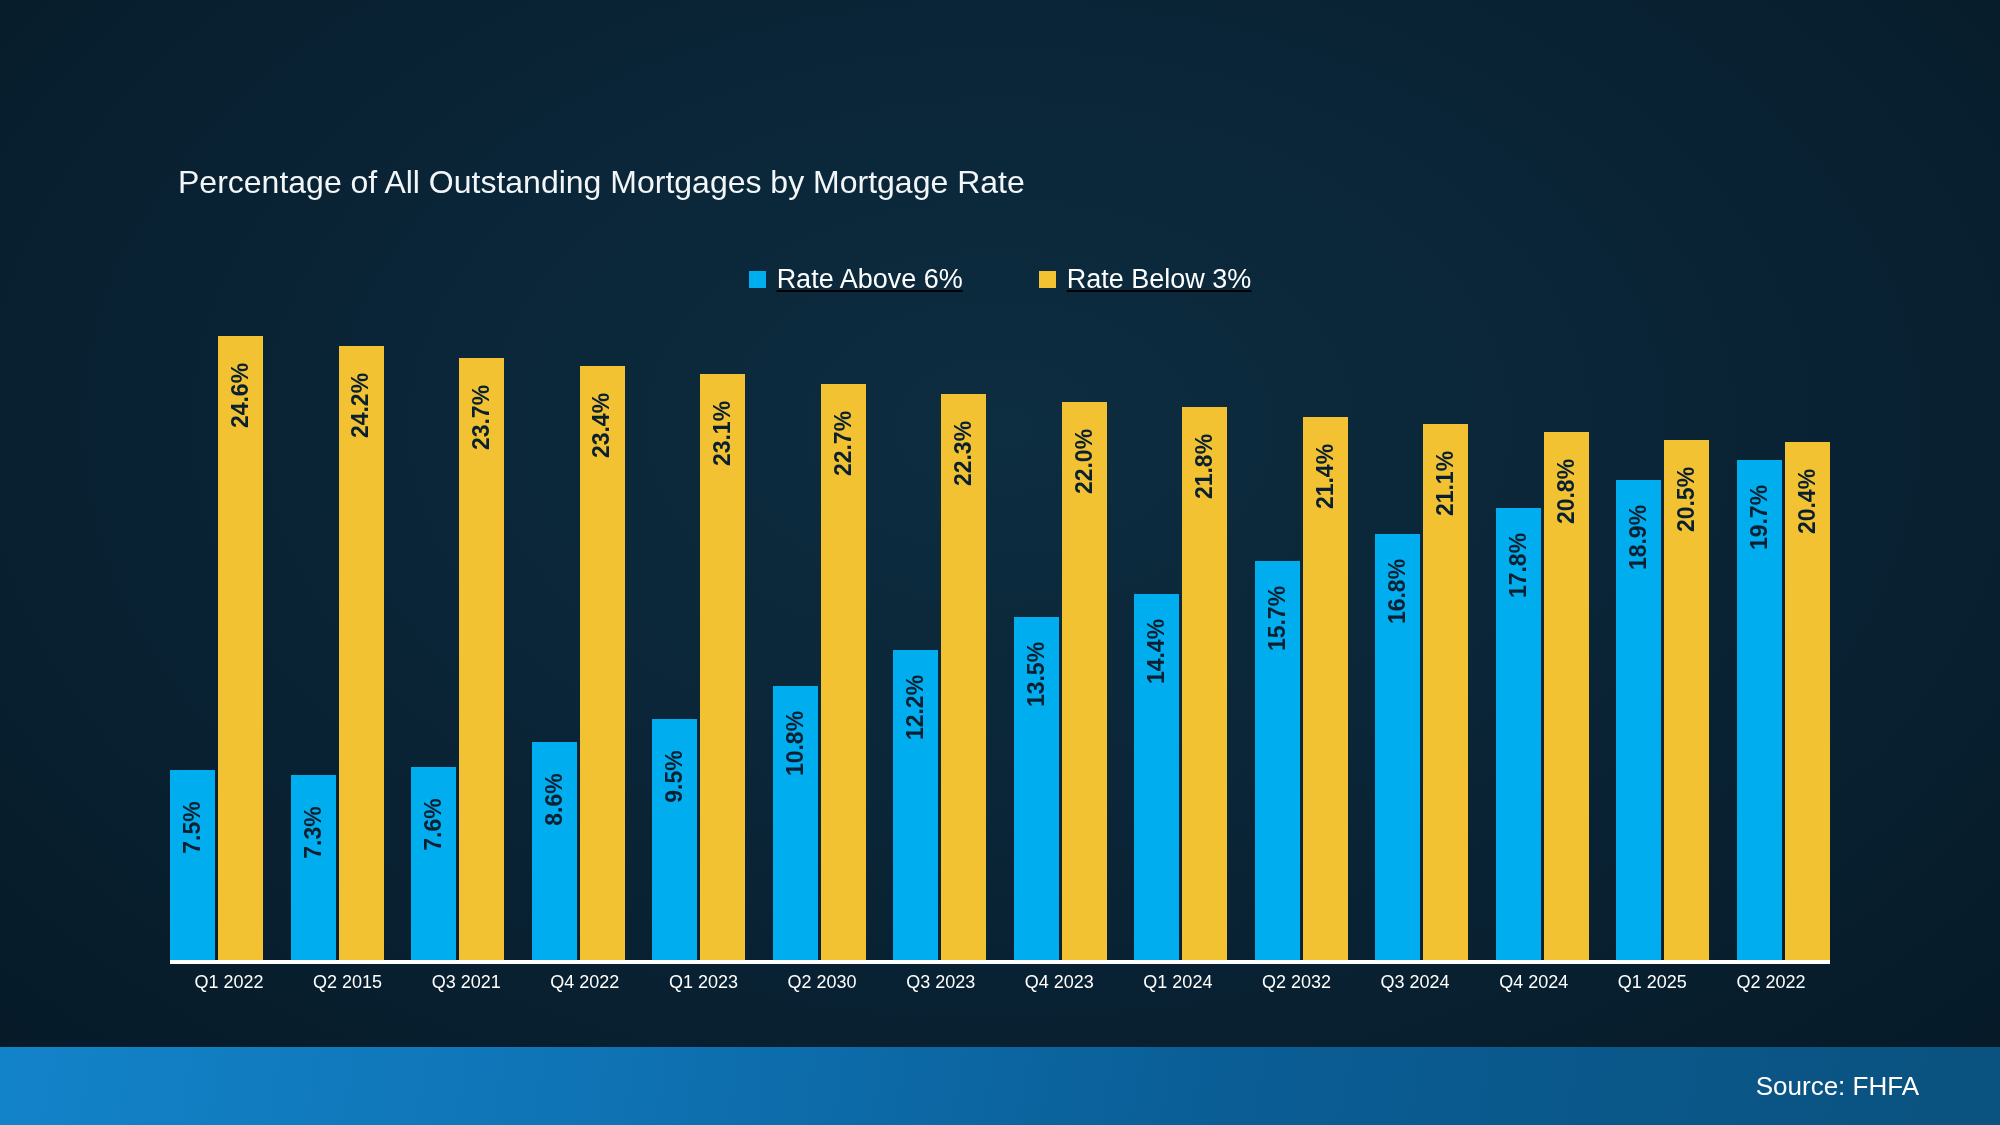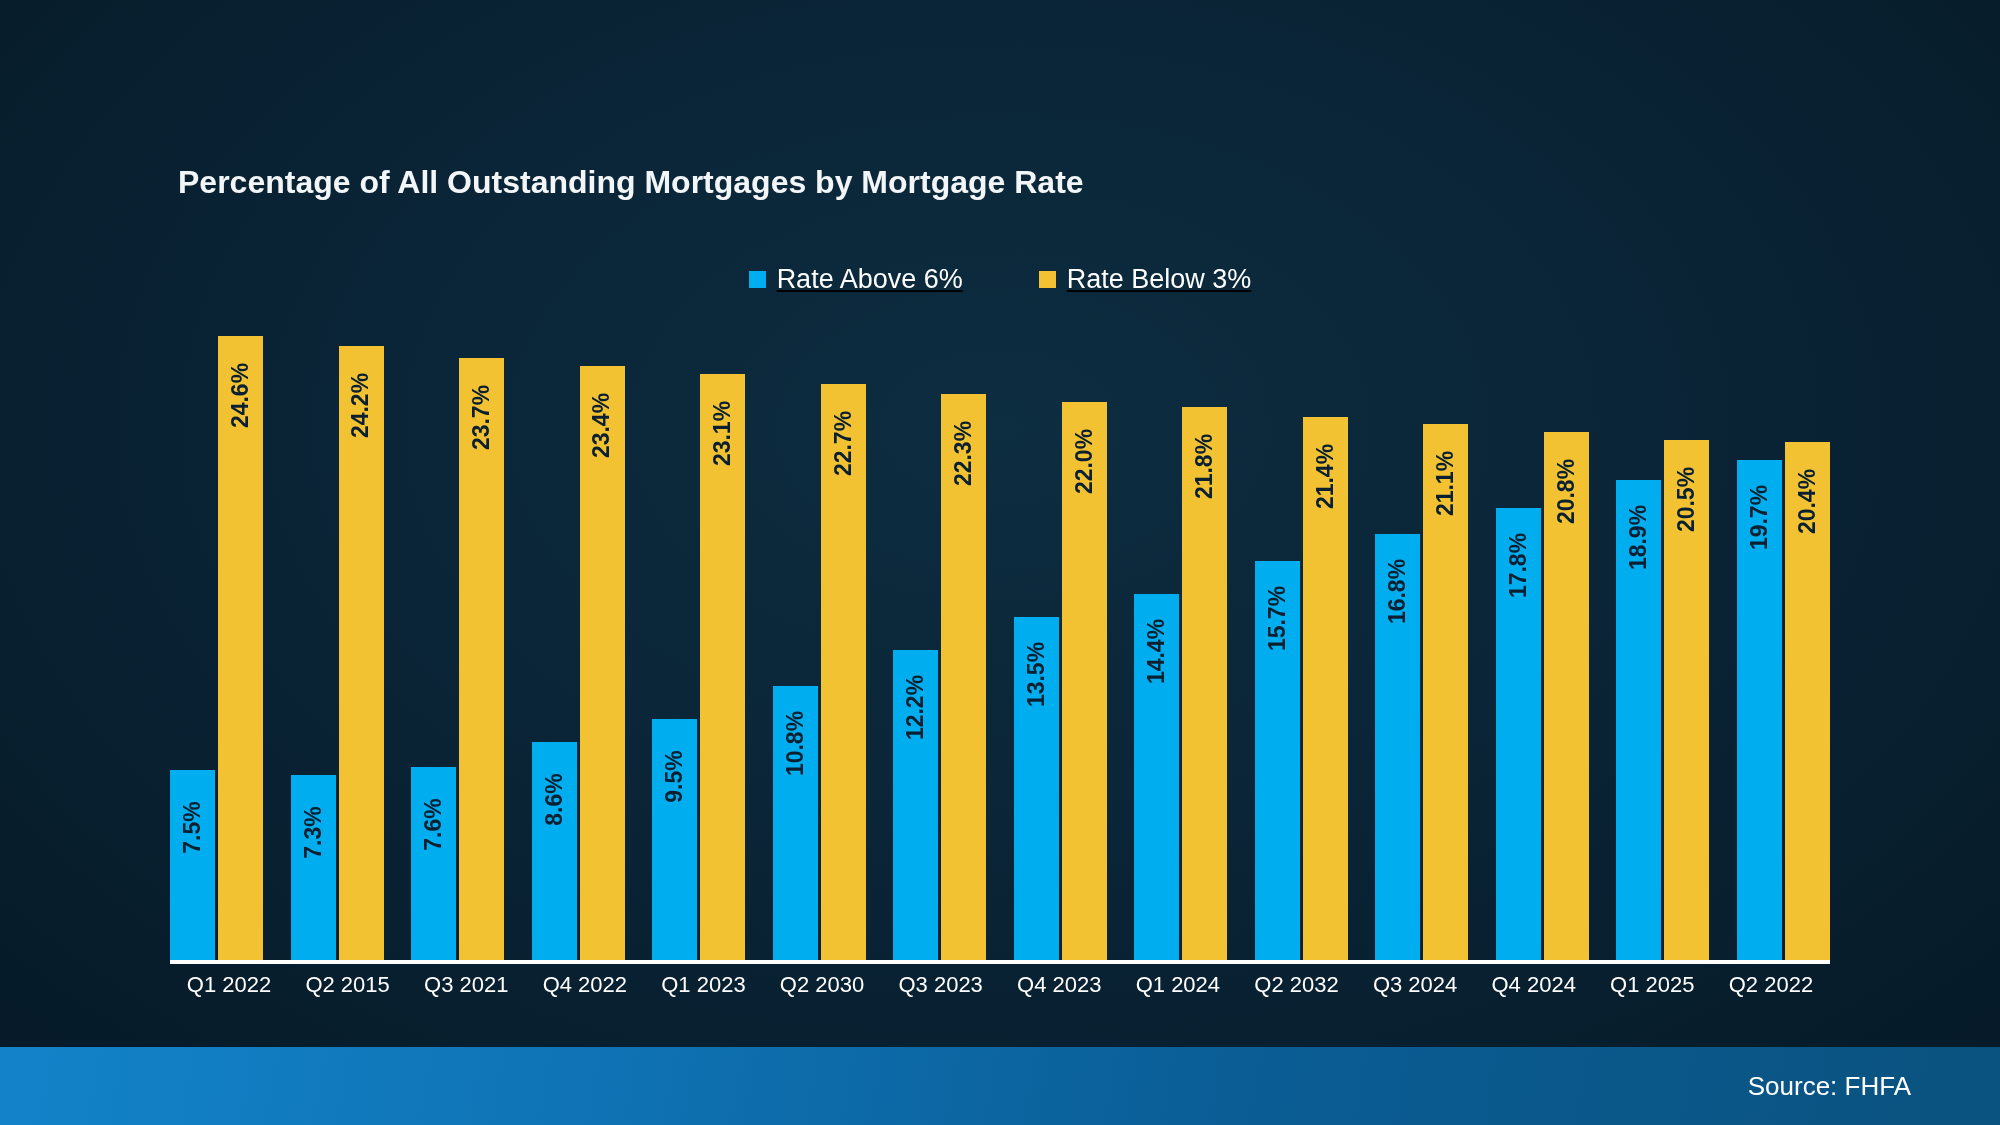--- a/index.html
+++ b/index.html
@@ -17,21 +17,21 @@
     overflow:hidden;
   }
   
   #chart-title {
     position:absolute; left:178px; top:68px;
     font-size:47px; font-weight:bold; color:#ffffff;
     letter-spacing:-0.2px; white-space:nowrap;
   }
   #chart-subtitle {
     position:absolute; left:178px; top:164px;
-    font-size:32px; font-weight:bold; color:#f2f6f8;
+    font-size:32px; font-weight:normal; color:#f2f6f8;
     white-space:nowrap;
   }
   
   #legend {
     position:absolute; left:0; top:264px; width:2000px;
     display:flex; justify-content:center; align-items:center; gap:76px;text-decoration:underline;
   }
   .legend-item { display:flex; align-items:center; gap:11px; }
   .legend-swatch { width:17px; height:17px; display:block; }
   .legend-label { font-size:27px; color:#ffffff; white-space:nowrap; }
@@ -71,30 +71,30 @@
   }
   .bar.blue  .bar-value { top:46px; }
   .bar.yellow .bar-value { top:48px; }
   
   #xlabels {
     position:absolute; left:170px; top:972px;
     width:1660px; height:40px;
     display:flex; justify-content:space-between;
   }
   .xlabel {
-    font-size:22px; color:#ffffff; text-align:center;
+    font-size:18px; color:#ffffff; text-align:center;
     width:118px; white-space:nowrap;
   }
   
   #footer {
     position:absolute; left:0; bottom:0; width:2000px; height:78px;
     background:linear-gradient(100deg,#1383c9 0%, #0f74b6 28%, #0a5d95 62%, #0a527f 100%);
   }
   #source {
-    position:absolute; right:89px; top:50%; transform:translateY(-50%);
+    position:absolute; right:81px; top:50%; transform:translateY(-50%);
     font-size:26px; color:#ffffff; white-space:nowrap;margin-left:11px;
   }
 </style>
 </head>
 <body>
 
 <div id="stage">
 
   <div id="chart-subtitle">Percentage of All Outstanding Mortgages by Mortgage Rate</div>
 

